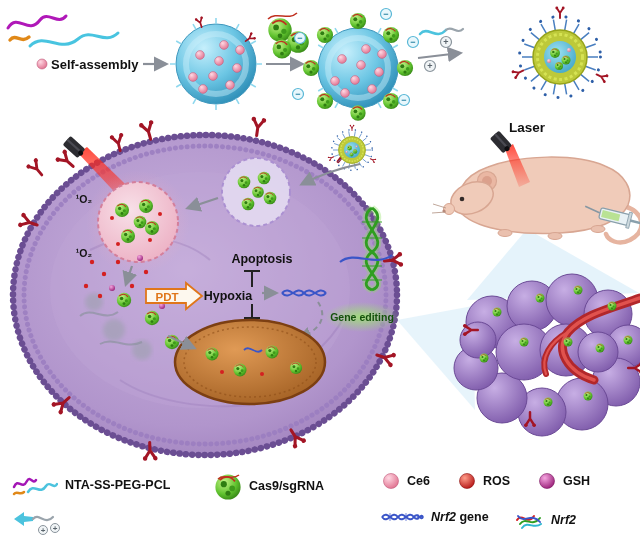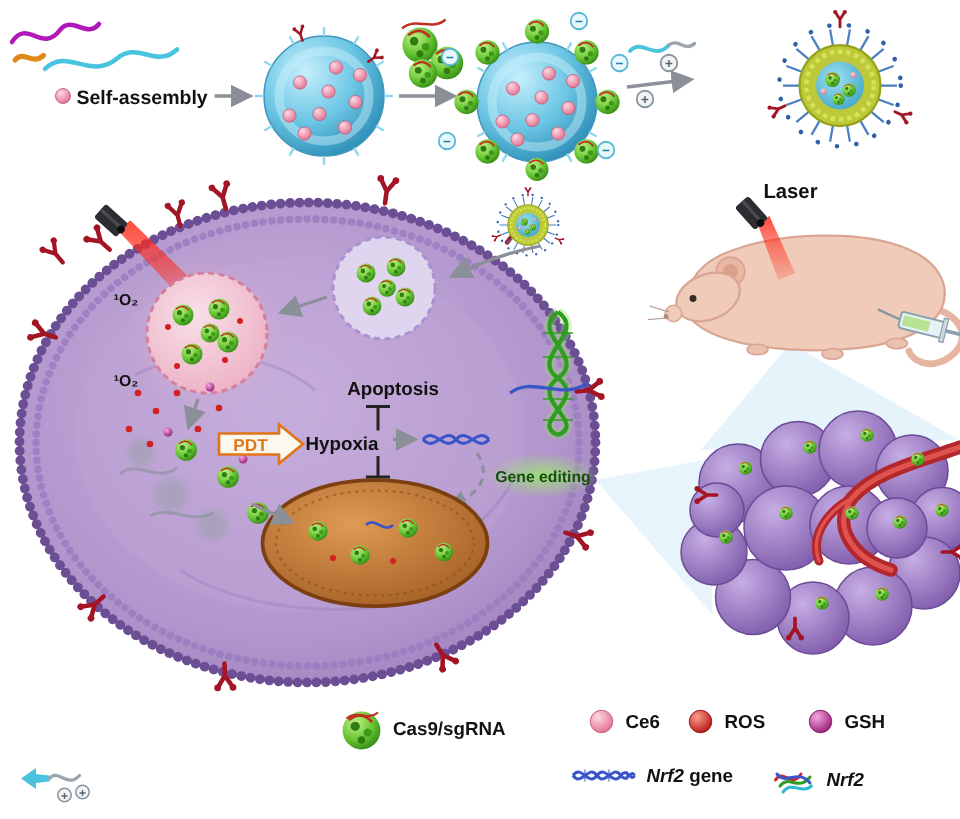--- a/index.html
+++ b/index.html
@@ -433,30 +433,38 @@
       <use href="#np" transform="translate(628,340) scale(0.5)"></use>
     </g>
     <use href="#redY" transform="translate(470,330) rotate(-90) scale(1.3)"></use>
     <use href="#redY" transform="translate(636,368) rotate(90) scale(1.3)"></use>
     <use href="#redY" transform="translate(530,420) rotate(180) scale(1.3)"></use>
   </g>
 </svg>
 
 <div class="legend">
 
-
-  <div class="legend-item row1" style="left:227px;">
+  <div class="legend-item row1" style="left:12px;">
+    <svg width="46" height="26" viewBox="0 0 46 26">
+      <path d="M2,15 C6,5 10,19 15,9 C18,3 21,13 24,8" stroke="#a316b5" stroke-width="2.5" fill="none" stroke-linecap="round"></path>
+      <path d="M16,20 C22,10 28,24 34,14 C38,8 42,18 45,12" stroke="#4cc3de" stroke-width="2.5" fill="none" stroke-linecap="round"></path>
+      <path d="M2,22 C5,18 8,24 12,20" stroke="#e08818" stroke-width="2.5" fill="none" stroke-linecap="round"></path>
+    </svg>
+    <span class="legend-label">NTA-SS-PEG-PCL</span>
+  </div>
+
+  <div class="legend-item row1" style="left:214px;">
     <svg width="28" height="28" viewBox="0 0 28 28">
       <use href="#np" transform="translate(14,15) scale(1.4)"></use>
       <path d="M4,7 C10,1 18,9 25,3" stroke="#c03020" stroke-width="1.5" fill="none"></path>
     </svg>
     <span class="legend-label">Cas9/sgRNA</span>
   </div>
 
-  <div class="legend-item row1" style="left:392px;">
+  <div class="legend-item row1" style="left:382px;">
     <svg width="18" height="18" viewBox="0 0 18 18">
       <circle cx="9" cy="9" r="7.5" fill="url(#gPink)" stroke="#c05878" stroke-width="0.6"></circle>
     </svg>
     <span class="legend-label">Ce6</span>
   </div>
 
   <div class="legend-item row1" style="left:458px;">
     <svg width="18" height="18" viewBox="0 0 18 18">
       <circle cx="9" cy="9" r="7.5" fill="url(#gRed)" stroke="#8c1010" stroke-width="0.6"></circle>
     </svg>

